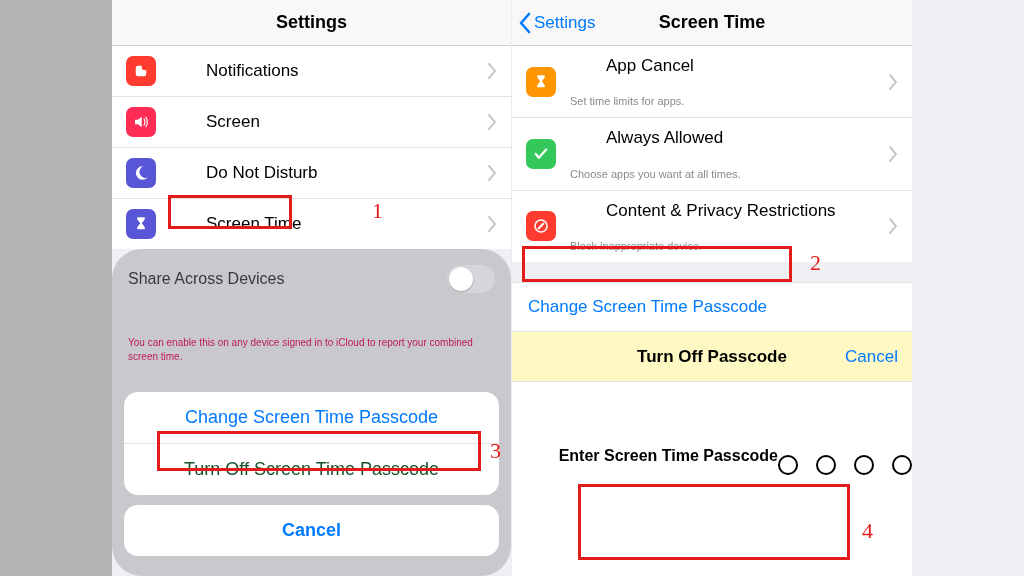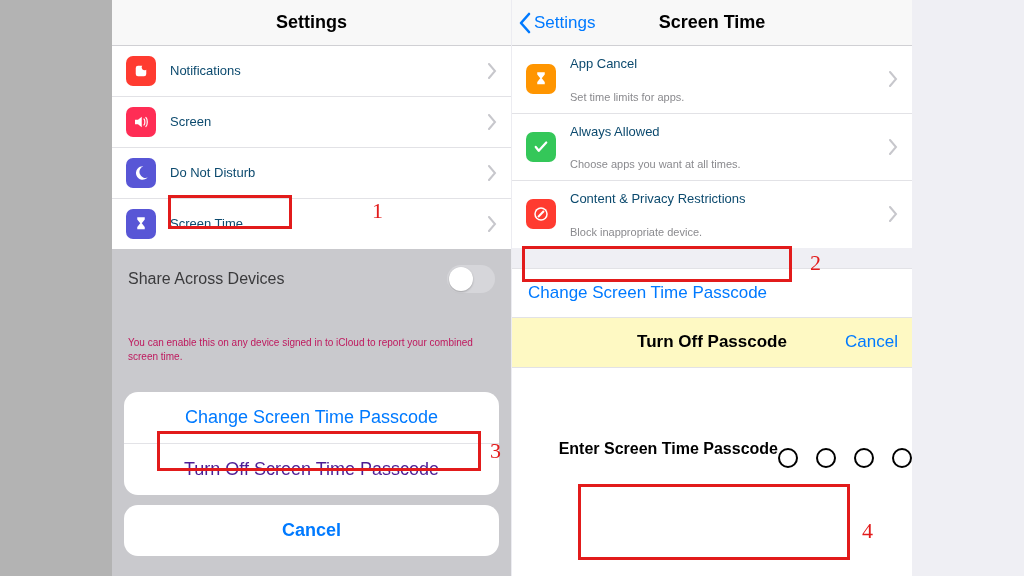--- a/index.html
+++ b/index.html
@@ -50,29 +50,29 @@
     position: relative;
   }
   .row:last-child { border-bottom: none; }
   .icon-box {
     width: 30px; height: 30px; border-radius: 7px;
     display: flex; align-items: center; justify-content: center;
     margin-right: 14px; flex-shrink: 0;
   }
   .icon-box svg { width: 18px; height: 18px; fill: #fff; }
   .row-text { flex: 1; }
-  .row-title { font-size: 13px; color: #0c4a6e; line-height: 1.2; }
+  .row-title { font-size: 17px; color: #000000; line-height: 1.2; margin-left: 36px; }
   .row-sub { font-size: 11px; color: #8a8a8e; margin-top: 19px; }
   .chevron {
     width: 10px; height: 16px; flex-shrink: 0;
   }
   .chevron svg { width: 100%; height: 100%; }
 
   
-  .dim-area { flex: 1; position: relative; background: #c9c9cd; padding: 12px 14px 0 14px; }
+  .dim-area { flex: 1; position: relative; background: #c9c9cd; padding: 12px 14px 0 14px; border-radius: 30px; }
   .share-row { display:flex; align-items:center; justify-content:space-between; padding: 4px 2px 8px 2px;}
   .share-title { font-size: 16px; font-weight: 400; color: #3a3a3c; }
   .toggle {
     width: 48px; height: 28px; border-radius: 14px; background: #d6d6da;
     position: relative;
   }
   .toggle::after {
     content:""; position:absolute; left:2px; top:2px; width:24px; height:24px;
     border-radius:50%; background:#fff; box-shadow:0 1px 2px rgba(0,0,0,.25);
   }
@@ -83,21 +83,21 @@
   .sheet-group {
     background: #fff; border-radius: 14px; overflow: hidden;
     margin-bottom: 10px;
   }
   .sheet-btn {
     text-align: center; font-size: 18px; padding: 15px 8px;
     border-bottom: 1px solid #e3e3e7;
   }
   .sheet-btn:last-child { border-bottom: none; }
   .blue { color: #007aff; }
-  .red { color: #4c1d95; }
+  .red { color: #14532d; }
   .bold { font-weight: 600; }
 
   
   .spacer { height: 20px; }
   .link-row {
     background: #fff; border-top:1px solid #e2e2e6; border-bottom:1px solid #e2e2e6;
     padding: 14px 16px; font-size: 17px; color:#007aff;
   }
   .passcode-header {
     display:flex; align-items:center; justify-content:center;

